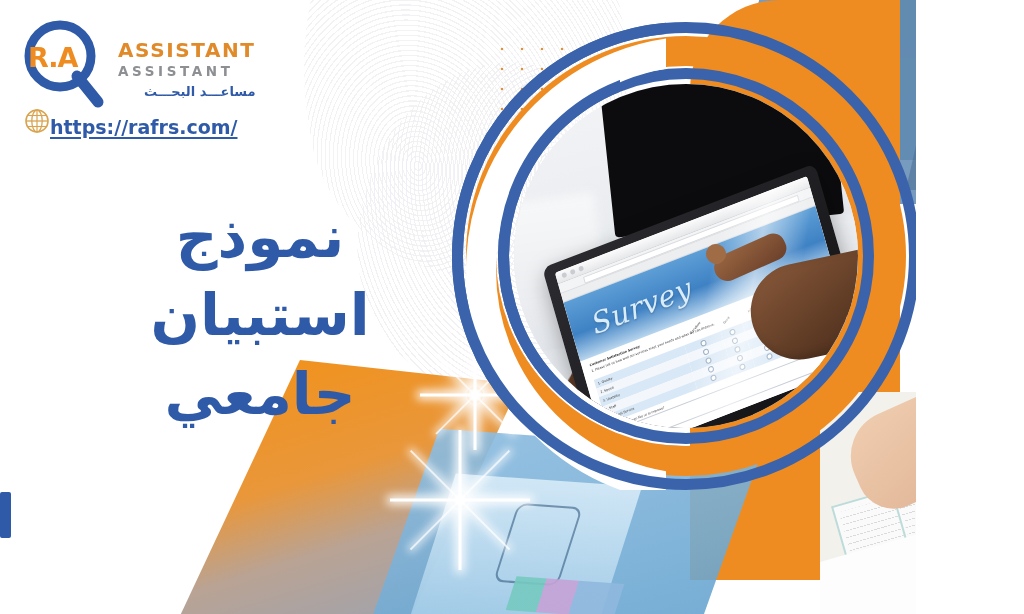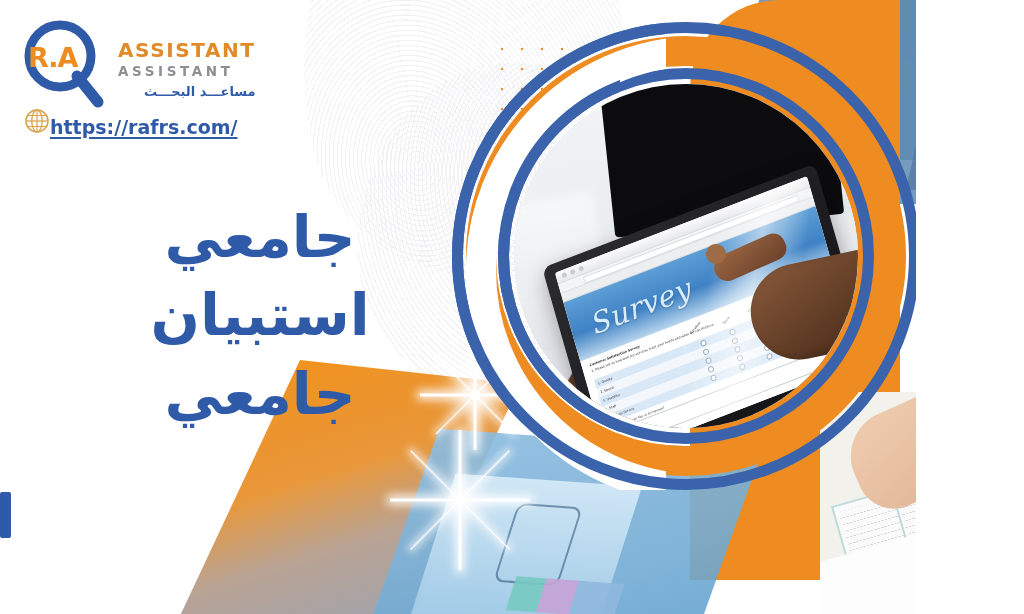--- a/index.html
+++ b/index.html
@@ -686,17 +686,17 @@
           <line x1="4" y1="7.5" x2="22" y2="7.5" stroke="#d9a44f" stroke-width="1.1"></line>
           <line x1="4" y1="18.5" x2="22" y2="18.5" stroke="#d9a44f" stroke-width="1.1"></line>
           <line x1="13" y1="2" x2="13" y2="24" stroke="#d9a44f" stroke-width="1.2"></line>
         </svg>
       </span>
       <span class="url-text">https://rafrs.com/</span>
     </div>
   </div>
 
   <div id="headline">
-    <span class="l1">جامعي</span>
+    <span class="l1">نموذج</span>
     <span class="l2">استبيان جامعي</span>
   </div>
 
 </div>
 
 </body></html>

